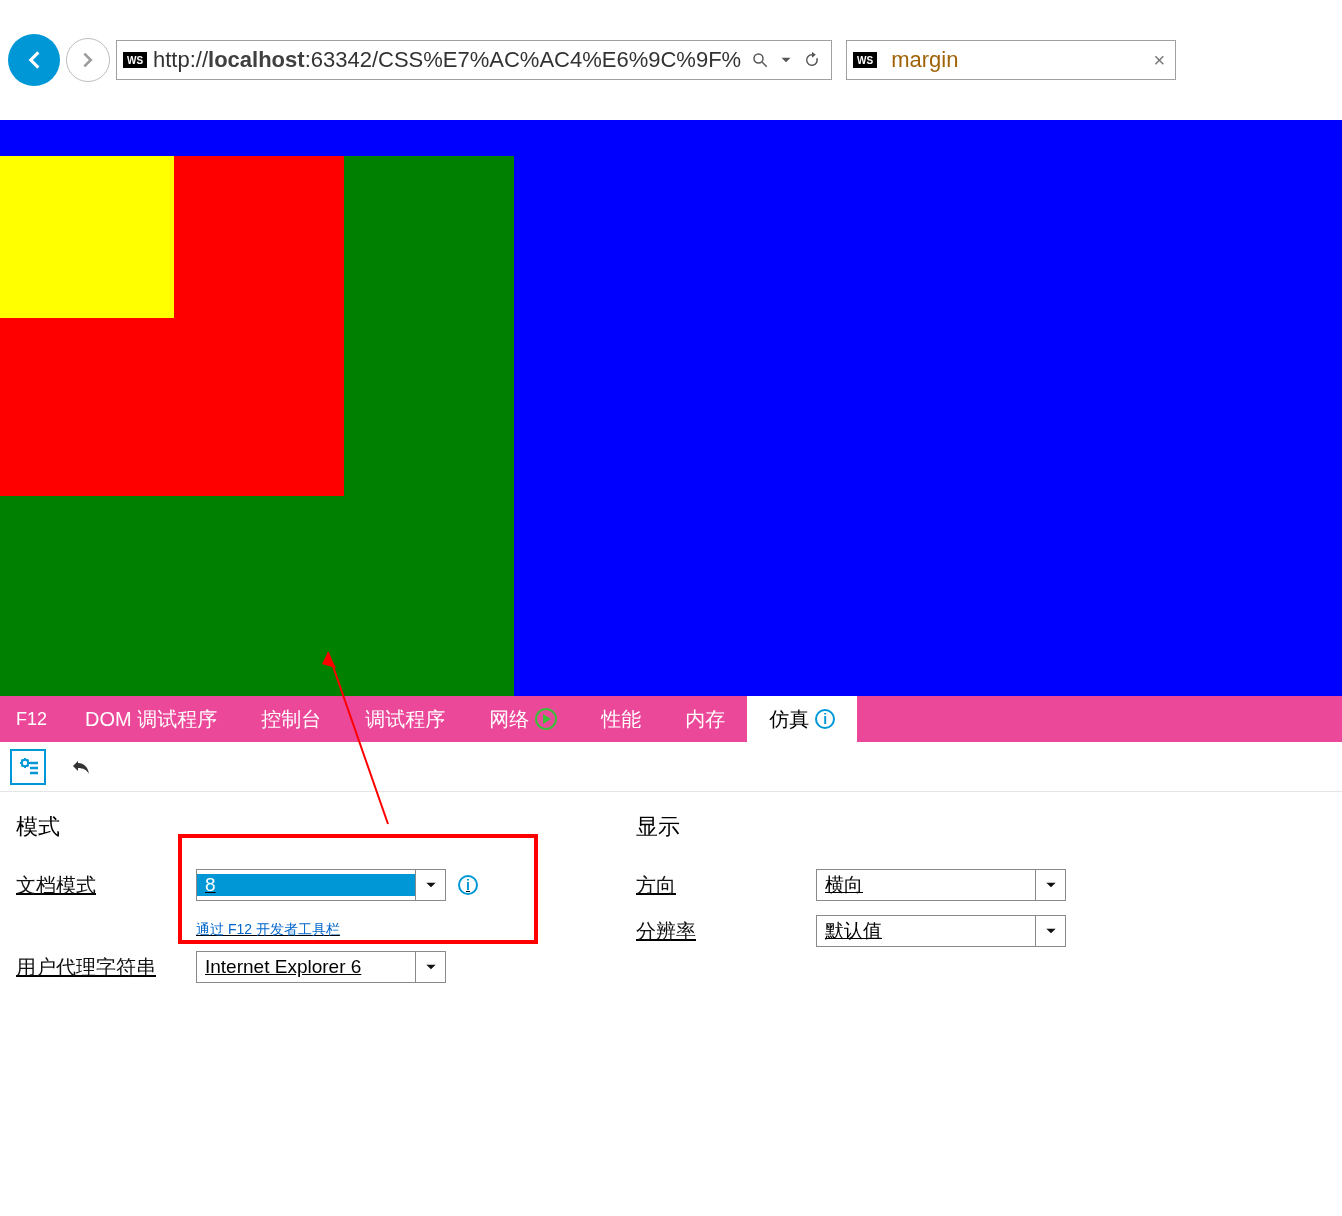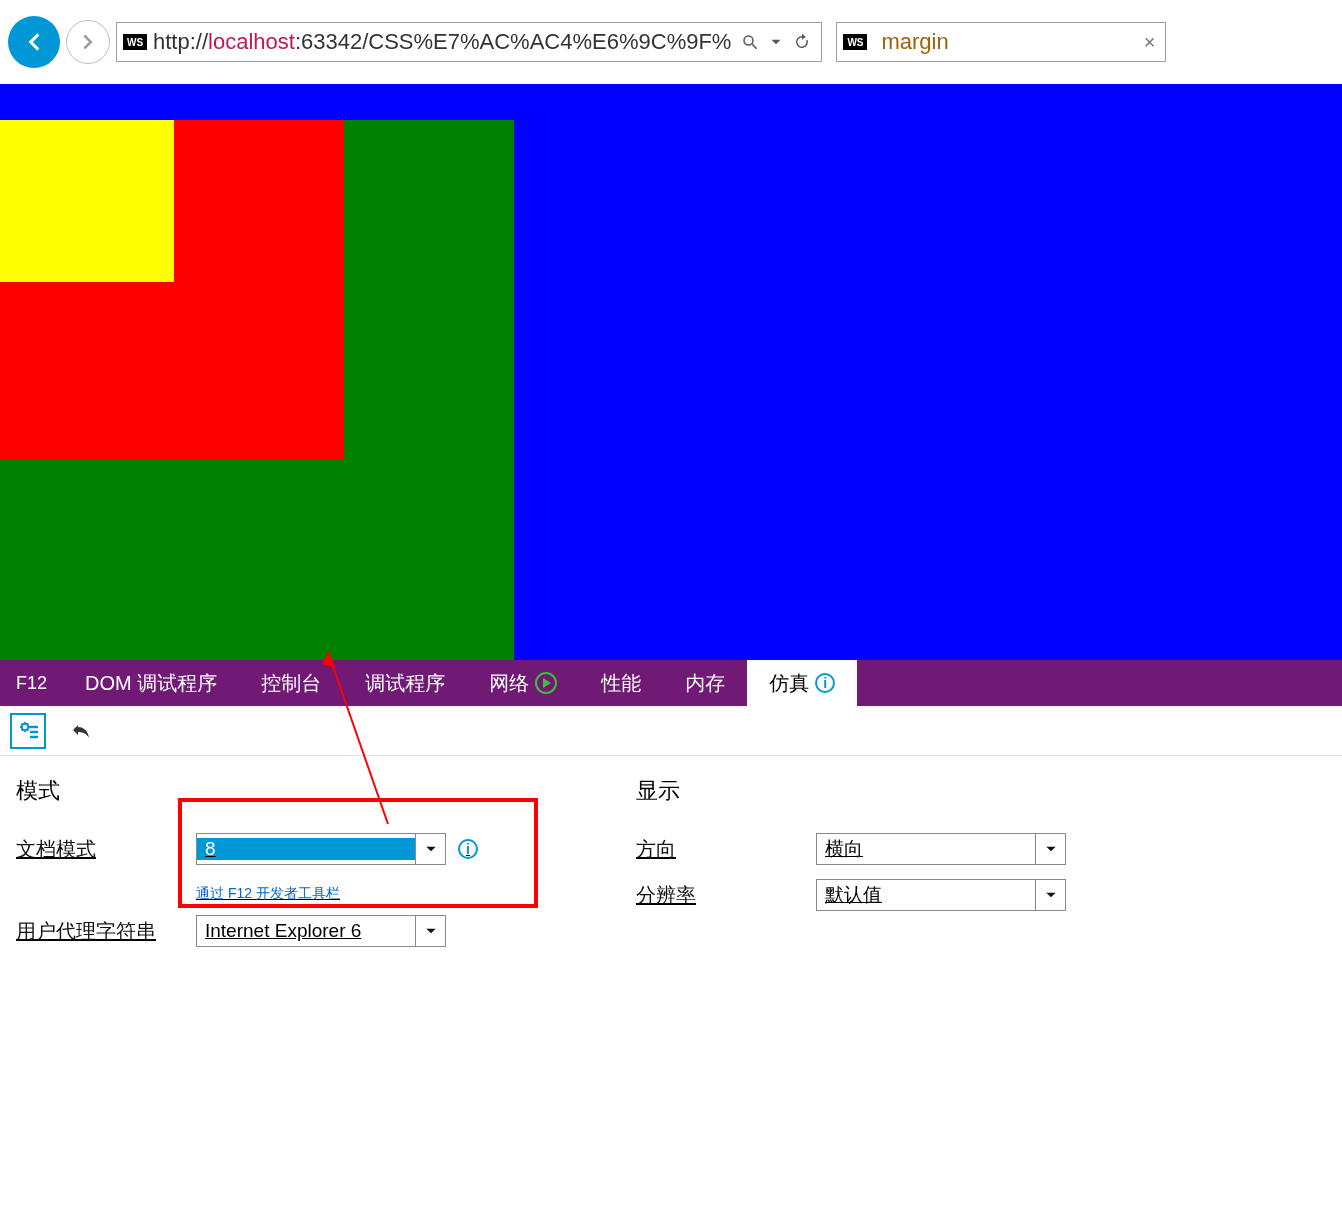--- a/index.html
+++ b/index.html
@@ -1,45 +1,45 @@
 <!DOCTYPE html>
 <html><head>
   <meta charset="utf-8">
   <style>
     * { margin: 0; padding: 0; box-sizing: border-box; }
     body { font-family: "Segoe UI", "Microsoft YaHei", sans-serif; background: #fff; width: 1342px; }
 
     
-    .browser-chrome { display: flex; align-items: center; padding: 10px 8px; height: 84px; gap: 6px; background: #fff; }
+    .browser-chrome { display: flex; align-items: center; padding: 10px 8px; height: 120px; gap: 6px; background: #fff; }
     .nav-btn { width: 52px; height: 52px; border-radius: 50%; display: flex; align-items: center; justify-content: center; }
     .nav-back { background: #0097d7; }
     .nav-back svg { width: 26px; height: 26px; fill: #fff; }
     .nav-forward { width: 44px; height: 44px; border: 1px solid #bdbdbd; border-radius: 50%; display:flex;align-items:center;justify-content:center; }
     .nav-forward svg { width: 22px; height: 22px; fill: #9c9c9c; }
     .address-group { flex: 0 0 660px; height: 40px; border: 1px solid #a0a0a0; display: flex; align-items: center; background: #fff; }
     .ws-icon { width: 24px; height: 16px; background: #000; color: #fff; font-size: 10px; font-weight: bold; display: flex; align-items: center; justify-content: center; margin: 0 6px; }
     .url { font-size: 22px; color: #333; white-space: nowrap; overflow: hidden; flex: 1; }
-    .url .bold { font-weight: normal; color: #be185d; }
+    .url .bold { font-weight: bold; color: #404040; }
     .addr-icons { display: flex; align-items: center; gap: 8px; padding: 0 10px; }
     .addr-icons svg { width: 18px; height: 18px; fill: #555; }
     .tab-bar { margin-left: 8px; flex: 0 0 330px; height: 40px; border: 1px solid #a0a0a0; display: flex; align-items: center; background: #fff; }
     .tab-title { font-size: 22px; color: #a16207; margin-left: 8px; flex: 1; }
     .tab-close { font-size: 20px; color: #777; padding: 0 10px; }
 
     
     .page-viewport { width: 100%; height: 576px; background: #0000ff; position: relative; overflow: hidden; }
     .green-box { position: absolute; top: 36px; left: 0; width: 514px; height: 540px; background: #008000; }
     .red-box { position: absolute; top: 36px; left: 0; width: 344px; height: 340px; background: #ff0000; }
     .yellow-box { position: absolute; top: 36px; left: 0; width: 174px; height: 162px; background: #ffff00; }
 
     
     .arrow-line { position: absolute; left: 0; top: 0; pointer-events: none; }
 
     
-    .devtools-tabs { height: 46px; background: #701a75; display: flex; align-items: stretch; color: #fff; font-size: 20px; }
+    .devtools-tabs { height: 46px; background: #ec4899; display: flex; align-items: stretch; color: #fff; font-size: 20px; }
     .dt-tab { padding: 0 22px; display: flex; align-items: center; gap: 6px; cursor: pointer; }
     .dt-tab.f12 { font-size: 18px; padding: 0 16px; }
     .dt-tab.active { background: #fff; color: #000; }
     .play-icon { width: 22px; height: 22px; border: 2px solid #3bbf3b; border-radius: 50%; display: inline-flex; align-items: center; justify-content: center; }
     .play-icon::after { content: ""; border-left: 8px solid #3bbf3b; border-top: 5px solid transparent; border-bottom: 5px solid transparent; margin-left: 2px; }
     .info-badge { width: 20px; height: 20px; border: 2px solid #0097d7; border-radius: 50%; display: inline-flex; align-items: center; justify-content: center; color: #0097d7; font-size: 14px; font-weight: bold; font-style: normal; }
 
     
     .dt-toolbar { height: 50px; display: flex; align-items: center; padding: 0 10px; gap: 18px; border-bottom: 1px solid #e5e5e5; }
     .tool-btn { width: 36px; height: 36px; display:flex; align-items:center; justify-content:center; }

